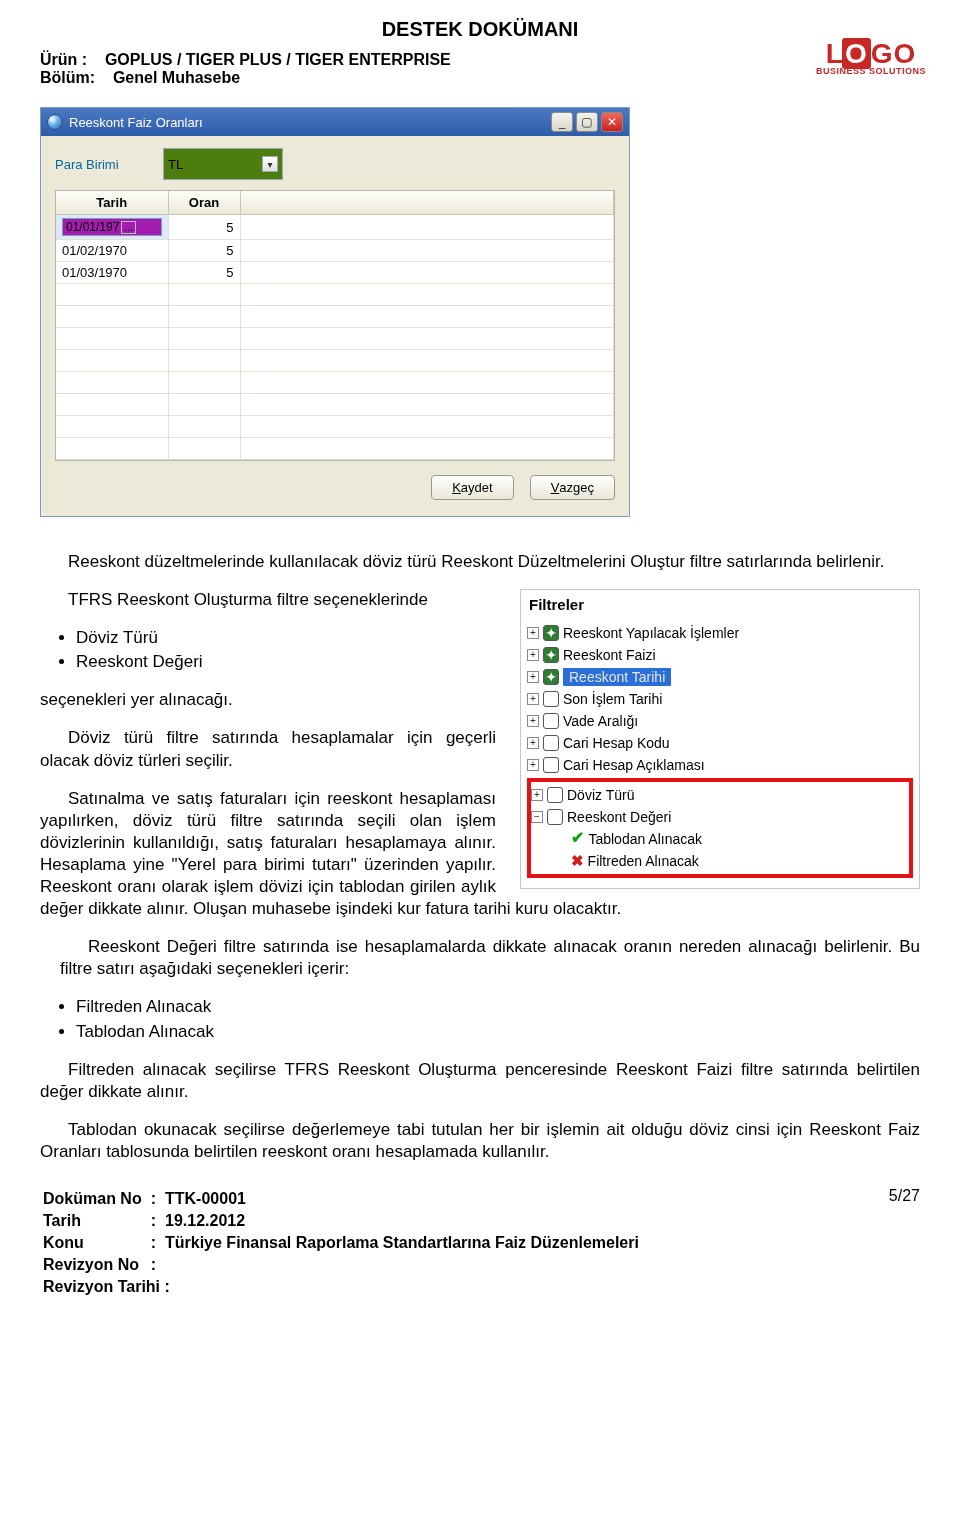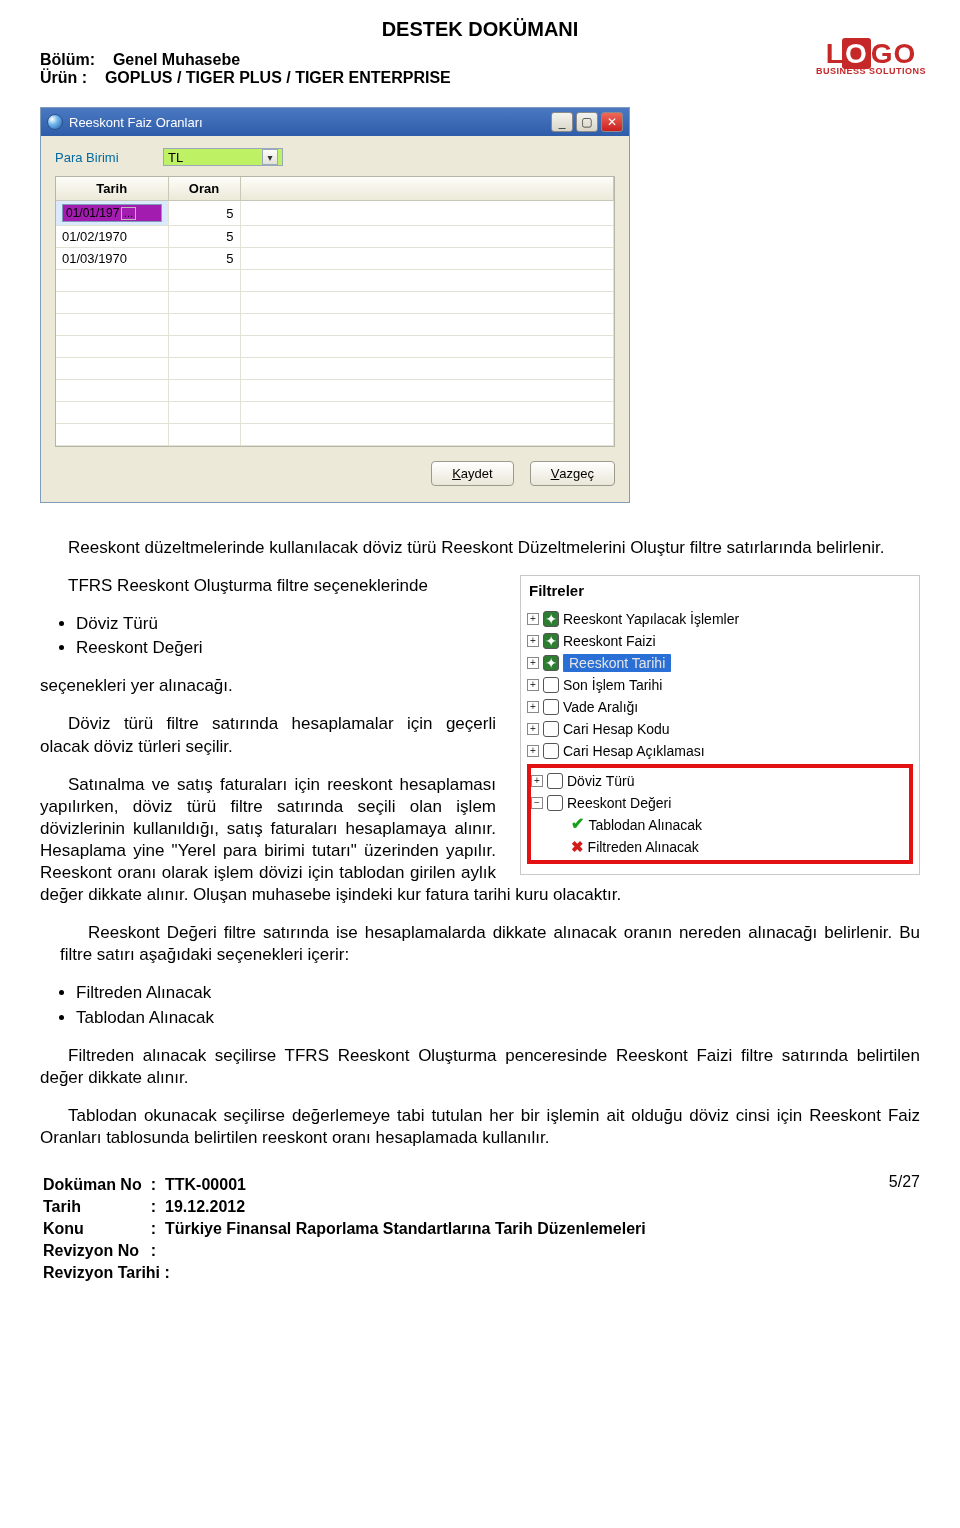--- a/index.html
+++ b/index.html
@@ -57,22 +57,22 @@
     border: 1px solid #8a8a8a; border-radius: 3px;
     display: flex; align-items: center; justify-content: center;
     font-size: 12px; color: #333;
   }
   .win-btn.close { background: linear-gradient(#ef6a5a,#c91f1f); color:#fff; }
   .win-body { padding: 12px 14px 16px 14px; background:#ece9d8; }
   .param-row { display:flex; align-items:center; gap: 28px; margin-bottom:10px; }
   .param-row label { font-size: 13px; color:#0369a1; width:80px; }
   .select {
     display:flex; align-items:center; justify-content:space-between;
-    width:120px; height:18px;
-    border:1px solid #9aa8ba; background:#bef264; padding:0 4px;
+    width:120px; height:32px;
+    border:1px solid #9aa8ba; background:#4d7c0f; padding:0 4px;
     font-size:13px;
   }
   .select .arrow {
     width:16px;height:16px;border:1px solid #9aa8ba;
     display:flex;align-items:center;justify-content:center;font-size:10px;color:#333;
     background:linear-gradient(#fdfdfd,#e2e2d8);
   }
 
   .grid {
     width: 100%; border: 1px solid #b5b5a8; background:#fff;
@@ -146,28 +146,28 @@
   .pagecount { font-size:16px; }
 
   .clear { clear:both; }
 </style>
 </head>
 <body>
 
 <div class="doc-header">
   <div class="doc-title">DESTEK DOKÜMANI</div>
   <div class="meta-line">
+    <b>Ürün  :</b>
+    <span>&nbsp;&nbsp;</span>
+    <b>GOPLUS / TIGER PLUS / TIGER ENTERPRISE</b>
+  </div>
+  <div class="meta-line">
     <b>Bölüm:</b>
     <span>&nbsp;&nbsp;</span>
     <b>Genel Muhasebe</b>
-  </div>
-  <div class="meta-line">
-    <b>Ürün  :</b>
-    <span>&nbsp;&nbsp;</span>
-    <b>GOPLUS / TIGER PLUS / TIGER ENTERPRISE</b>
   </div>
   <div class="logo-block">
     <div class="logo-word">L<span class="white-o">O</span>GO</div>
     <div class="logo-sub">BUSINESS SOLUTIONS</div>
   </div>
 </div>
 
 <div class="win">
   <div class="win-titlebar">
     <div class="left">
@@ -366,21 +366,21 @@
       <td><b>TTK-00001</b></td>
     </tr>
     <tr>
       <td>Tarih</td>
       <td>:</td>
       <td><b>19.12.2012</b></td>
     </tr>
     <tr>
       <td>Konu</td>
       <td>:</td>
-      <td class="topic">Türkiye Finansal Raporlama Standartlarına Tarih Düzenlemeleri</td>
+      <td class="topic">Türkiye Finansal Raporlama Standartlarına Faiz Düzenlemeleri</td>
     </tr>
     <tr>
       <td>Revizyon No</td>
       <td>:</td>
       <td></td>
     </tr>
     <tr>
       <td colspan="3">Revizyon Tarihi :</td>
     </tr>
   </tbody>

